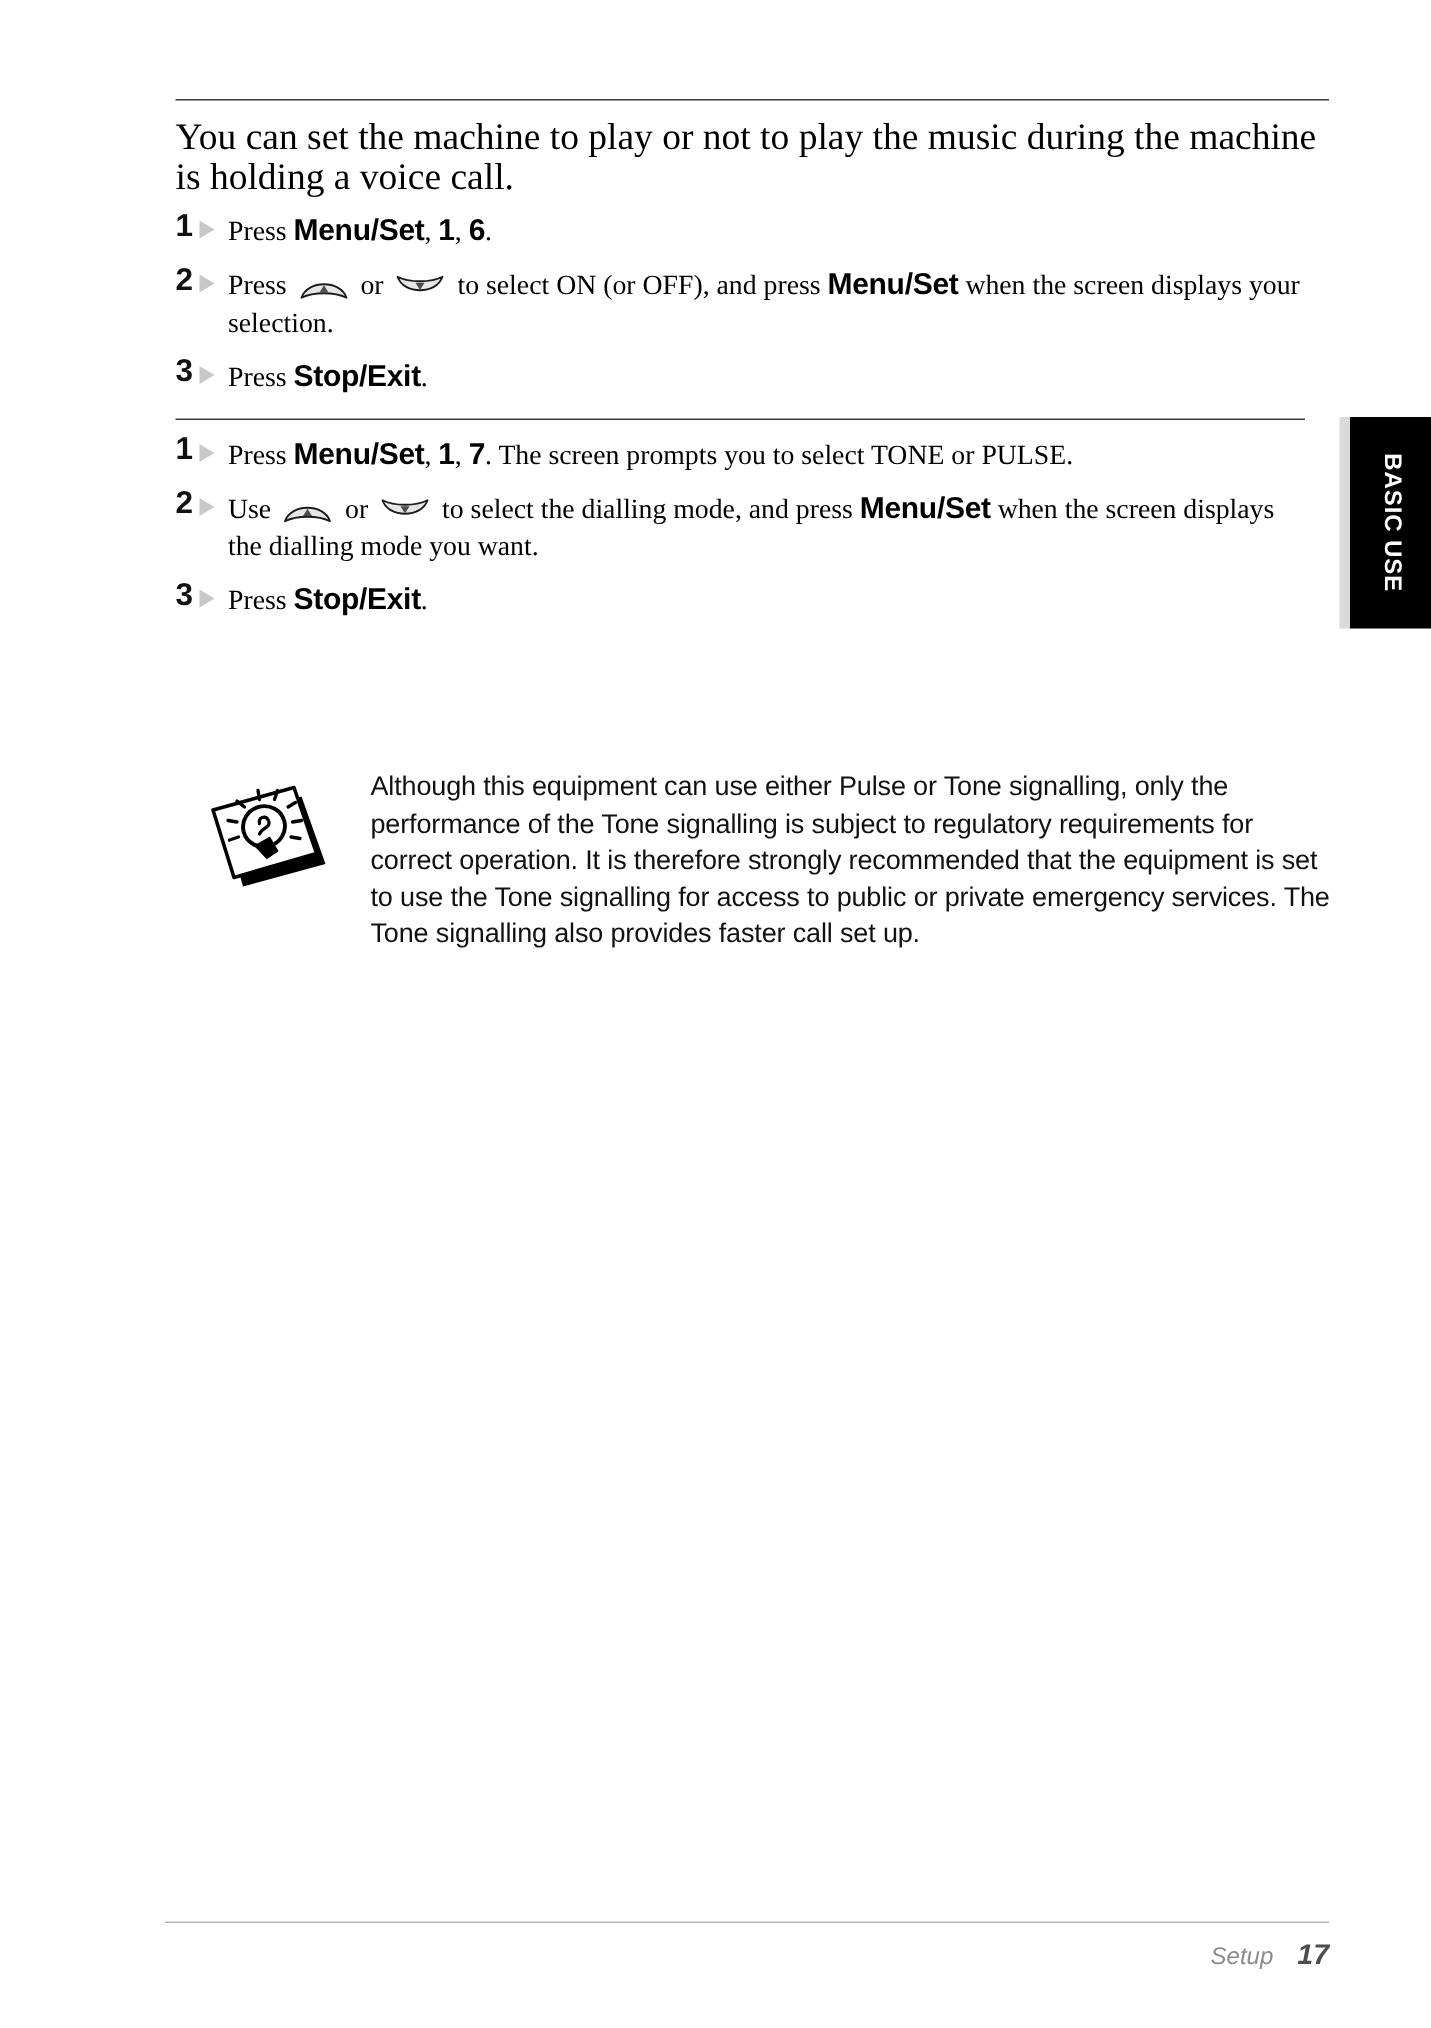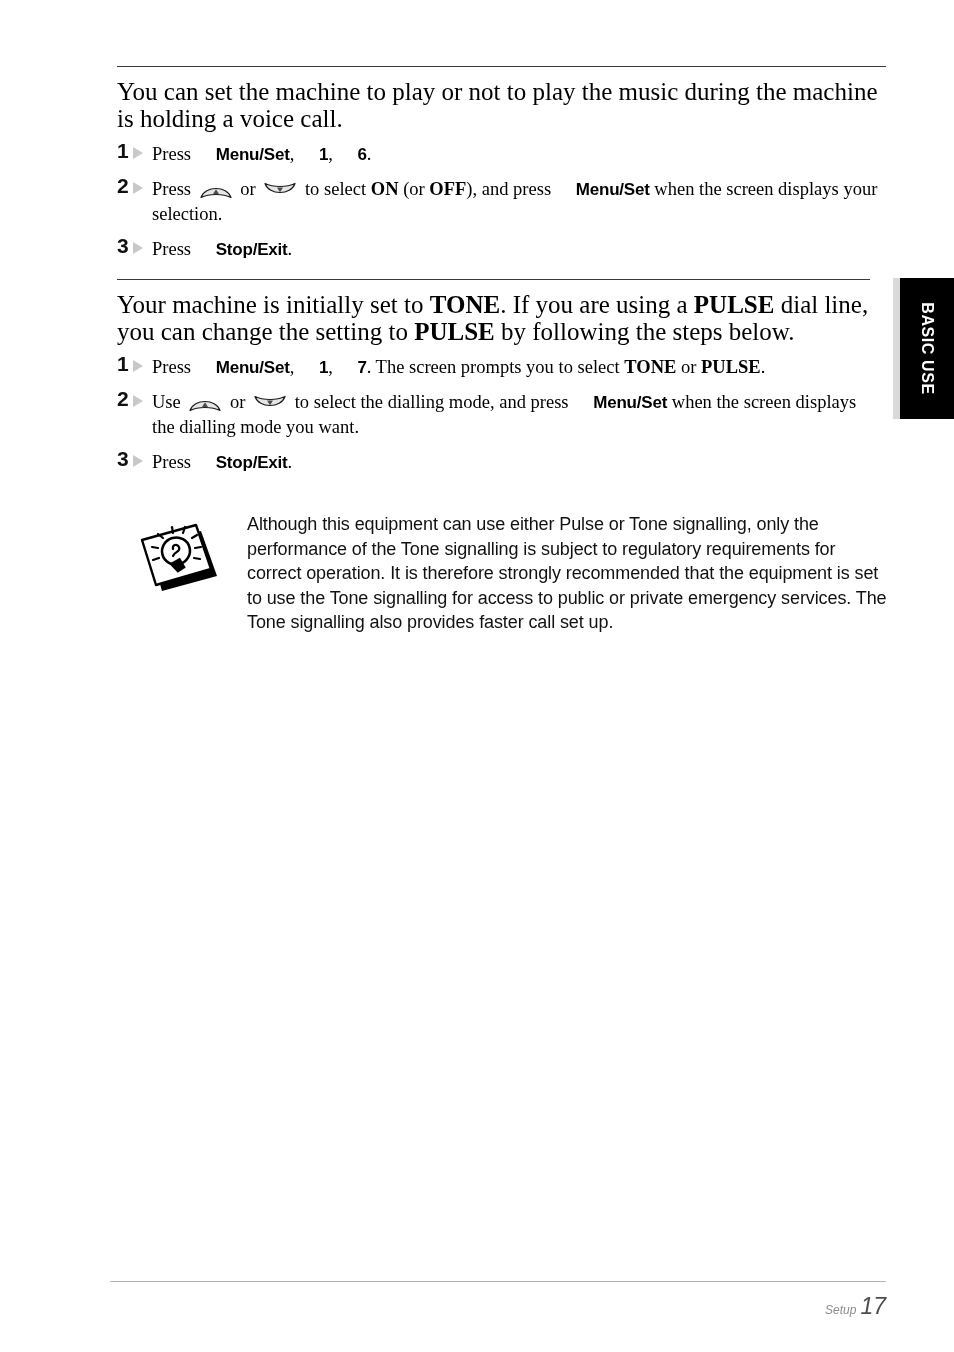--- a/index.html
+++ b/index.html
@@ -125,28 +125,27 @@
     border-top: 6px solid transparent;
     border-bottom: 6px solid transparent;
     border-left: 10px solid #c8c8c8;
   }
   .step-body { display: block; }
 
   
   b.key {
     font-family: "Liberation Sans", sans-serif;
     font-weight: bold;
-    font-size: 17px;
+    font-size: 20px;
     letter-spacing: -0.2px;
-    margin-left: 20px;
   }
   
   b.lit {
     font-family: "Liberation Serif", serif;
-    font-weight: bold;
+    font-weight: normal;
     text-align: right;
   }
 
   
   .arckey {
     display: inline-block;
     vertical-align: -5px;
     width: 34px;
     height: 19px;
     margin: 0 3px;
@@ -193,29 +192,29 @@
   }
   .footer-inner {
     display: flex;
     justify-content: flex-end;
     align-items: baseline;
     padding-top: 11px;
   }
   .footer-label {
     font-family: "Liberation Sans", sans-serif;
     font-style: italic;
-    font-size: 12px;
+    font-size: 16px;
     color: #8c8c8c;
-    margin-right: 4px;
+    margin-right: 16px;
   }
   .footer-page {
     font-family: "Liberation Sans", sans-serif;
-    font-weight: normal;
+    font-weight: bold;
     font-style: italic;
-    font-size: 23px;
+    font-size: 19px;
     color: #4d4d4d;
   }
 </style>
 </head>
 <body>
 
 <div class="page">
 
   <div class="side-tab">
     <div class="tab-gutter"></div>
@@ -246,21 +245,20 @@
         <li class="step">
           <span class="step-num">3</span>
           <span class="step-arrow"></span>
           <span class="step-body">Press <b class="key">Stop/Exit</b>.</span>
         </li>
       </ol>
   </div>
 
   <div class="section" id="section-1" style="top:279px; width:753px;">
     <hr class="sec-rule">
-    <p class="intro" id="intro-1">Your machine is initially set to <b class="lit">TONE</b>. If you are using a <b class="lit">PULSE</b> dial line, you can change the setting to <b class="lit">PULSE</b> by following the steps below.</p>
     <ol class="steps" id="steps-1">
         <li class="step">
           <span class="step-num">1</span>
           <span class="step-arrow"></span>
           <span class="step-body">Press <b class="key">Menu/Set</b>, <b class="key">1</b>, <b class="key">7</b>. The screen prompts you to select <b class="lit">TONE</b> or <b class="lit">PULSE</b>.</span>
         </li>
         <li class="step">
           <span class="step-num">2</span>
           <span class="step-arrow"></span>
           <span class="step-body">Use <span class="arckey"><svg viewBox="0 0 34 19" width="34" height="19">

